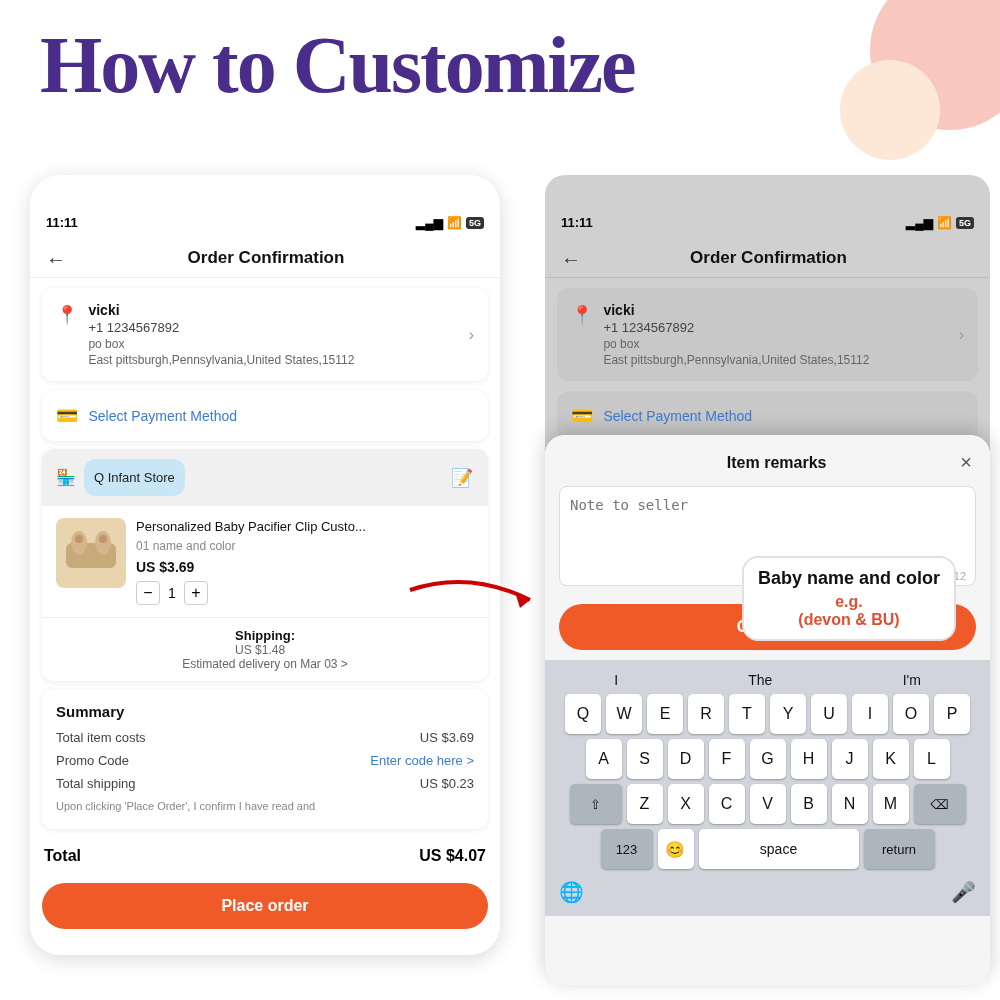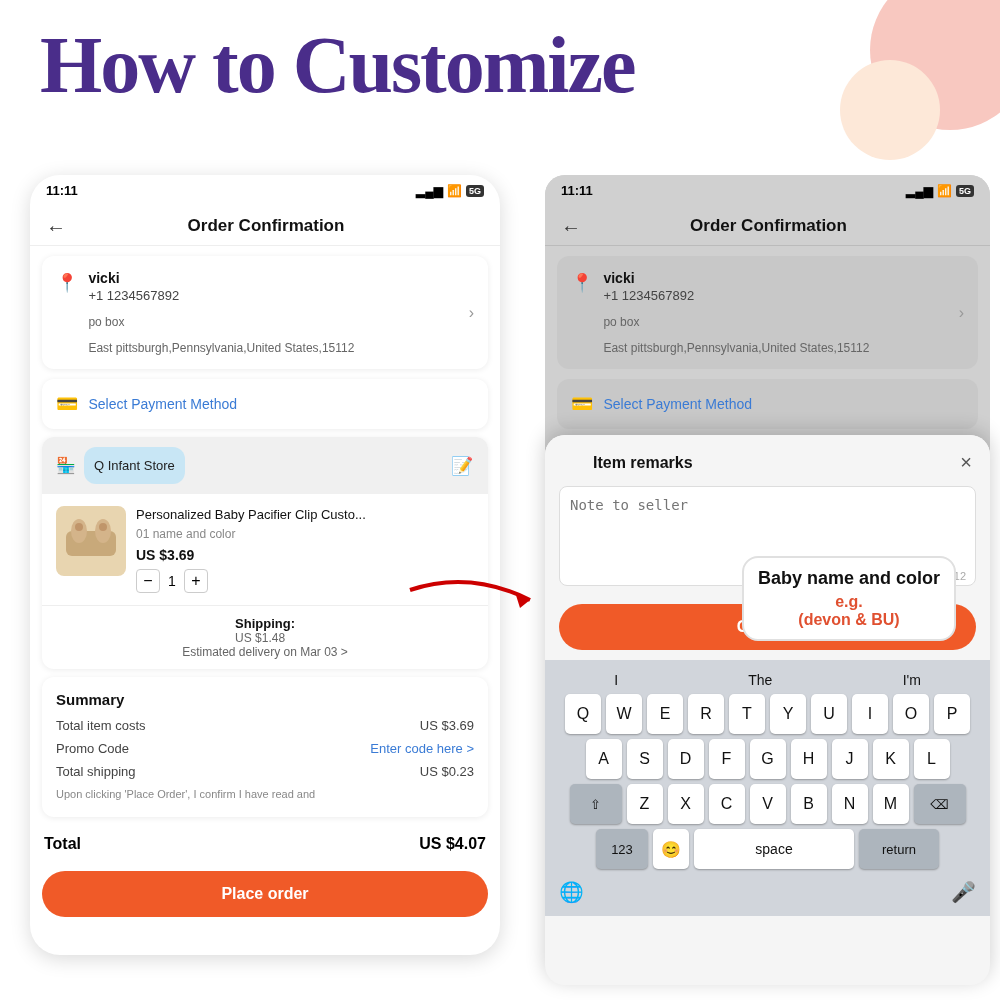--- a/index.html
+++ b/index.html
@@ -90,20 +90,21 @@
 
     
     .status-bar {
       display: flex;
       justify-content: space-between;
       align-items: center;
       padding: 8px 16px;
       font-size: 13px;
       font-weight: 600;
       background: transparent;
+      margin-top: 32px;
     }
     .status-bar.dark {
       background: #d0d0d0;
     }
     .status-icons {
       display: flex;
       gap: 4px;
       align-items: center;
       font-size: 11px;
     }
@@ -159,21 +160,21 @@
       box-shadow: none;
     }
     .location-icon {
       font-size: 18px;
       color: #555;
       margin-top: 2px;
     }
     .address-info { flex: 1; }
     .address-name { font-weight: 700; font-size: 14px; color: #111; }
     .address-phone { font-size: 13px; color: #444; margin-top: 2px; }
-    .address-line { font-size: 12px; color: #666; margin-top: 12px; }
+    .address-line { font-size: 12px; color: #666; margin-top: 2px; }
     .chevron-right { font-size: 16px; color: #999; align-self: center; }
 
     
     .payment-row {
       margin: 8px 12px;
       padding: 14px;
       background: #fff;
       border-radius: 12px;
       box-shadow: 0 1px 6px rgba(0,0,0,0.08);
       display: flex;
@@ -333,20 +334,21 @@
       justify-content: space-between;
       align-items: center;
       padding: 16px 18px 12px;
       background: #f5f5f5;
     }
     .popup-title {
       font-size: 16px;
       font-weight: 600;
       color: #111;
       flex: 1;
+      text-align: center;
     }
     .close-btn {
       font-size: 20px;
       color: #555;
       cursor: pointer;
       background: none;
       border: none;
     }
 
     .note-area-wrapper {
@@ -444,21 +446,21 @@
       color: #111;
       box-shadow: 0 1px 2px rgba(0,0,0,0.3);
       cursor: pointer;
     }
     .key.dark-key {
       background: #adb5bd;
       color: #111;
     }
     .key.wide { width: 52px; font-size: 13px; }
     .key.space { width: 160px; font-size: 14px; }
-    .key.return { width: 80px; font-size: 13px; }
+    .key.return { width: 71px; font-size: 13px; }
     .keyboard-bottom {
       display: flex;
       justify-content: space-between;
       align-items: center;
       padding: 6px 10px;
     }
     .globe-icon { font-size: 20px; }
     .mic-icon { font-size: 20px; }
   </style>
 </head>

